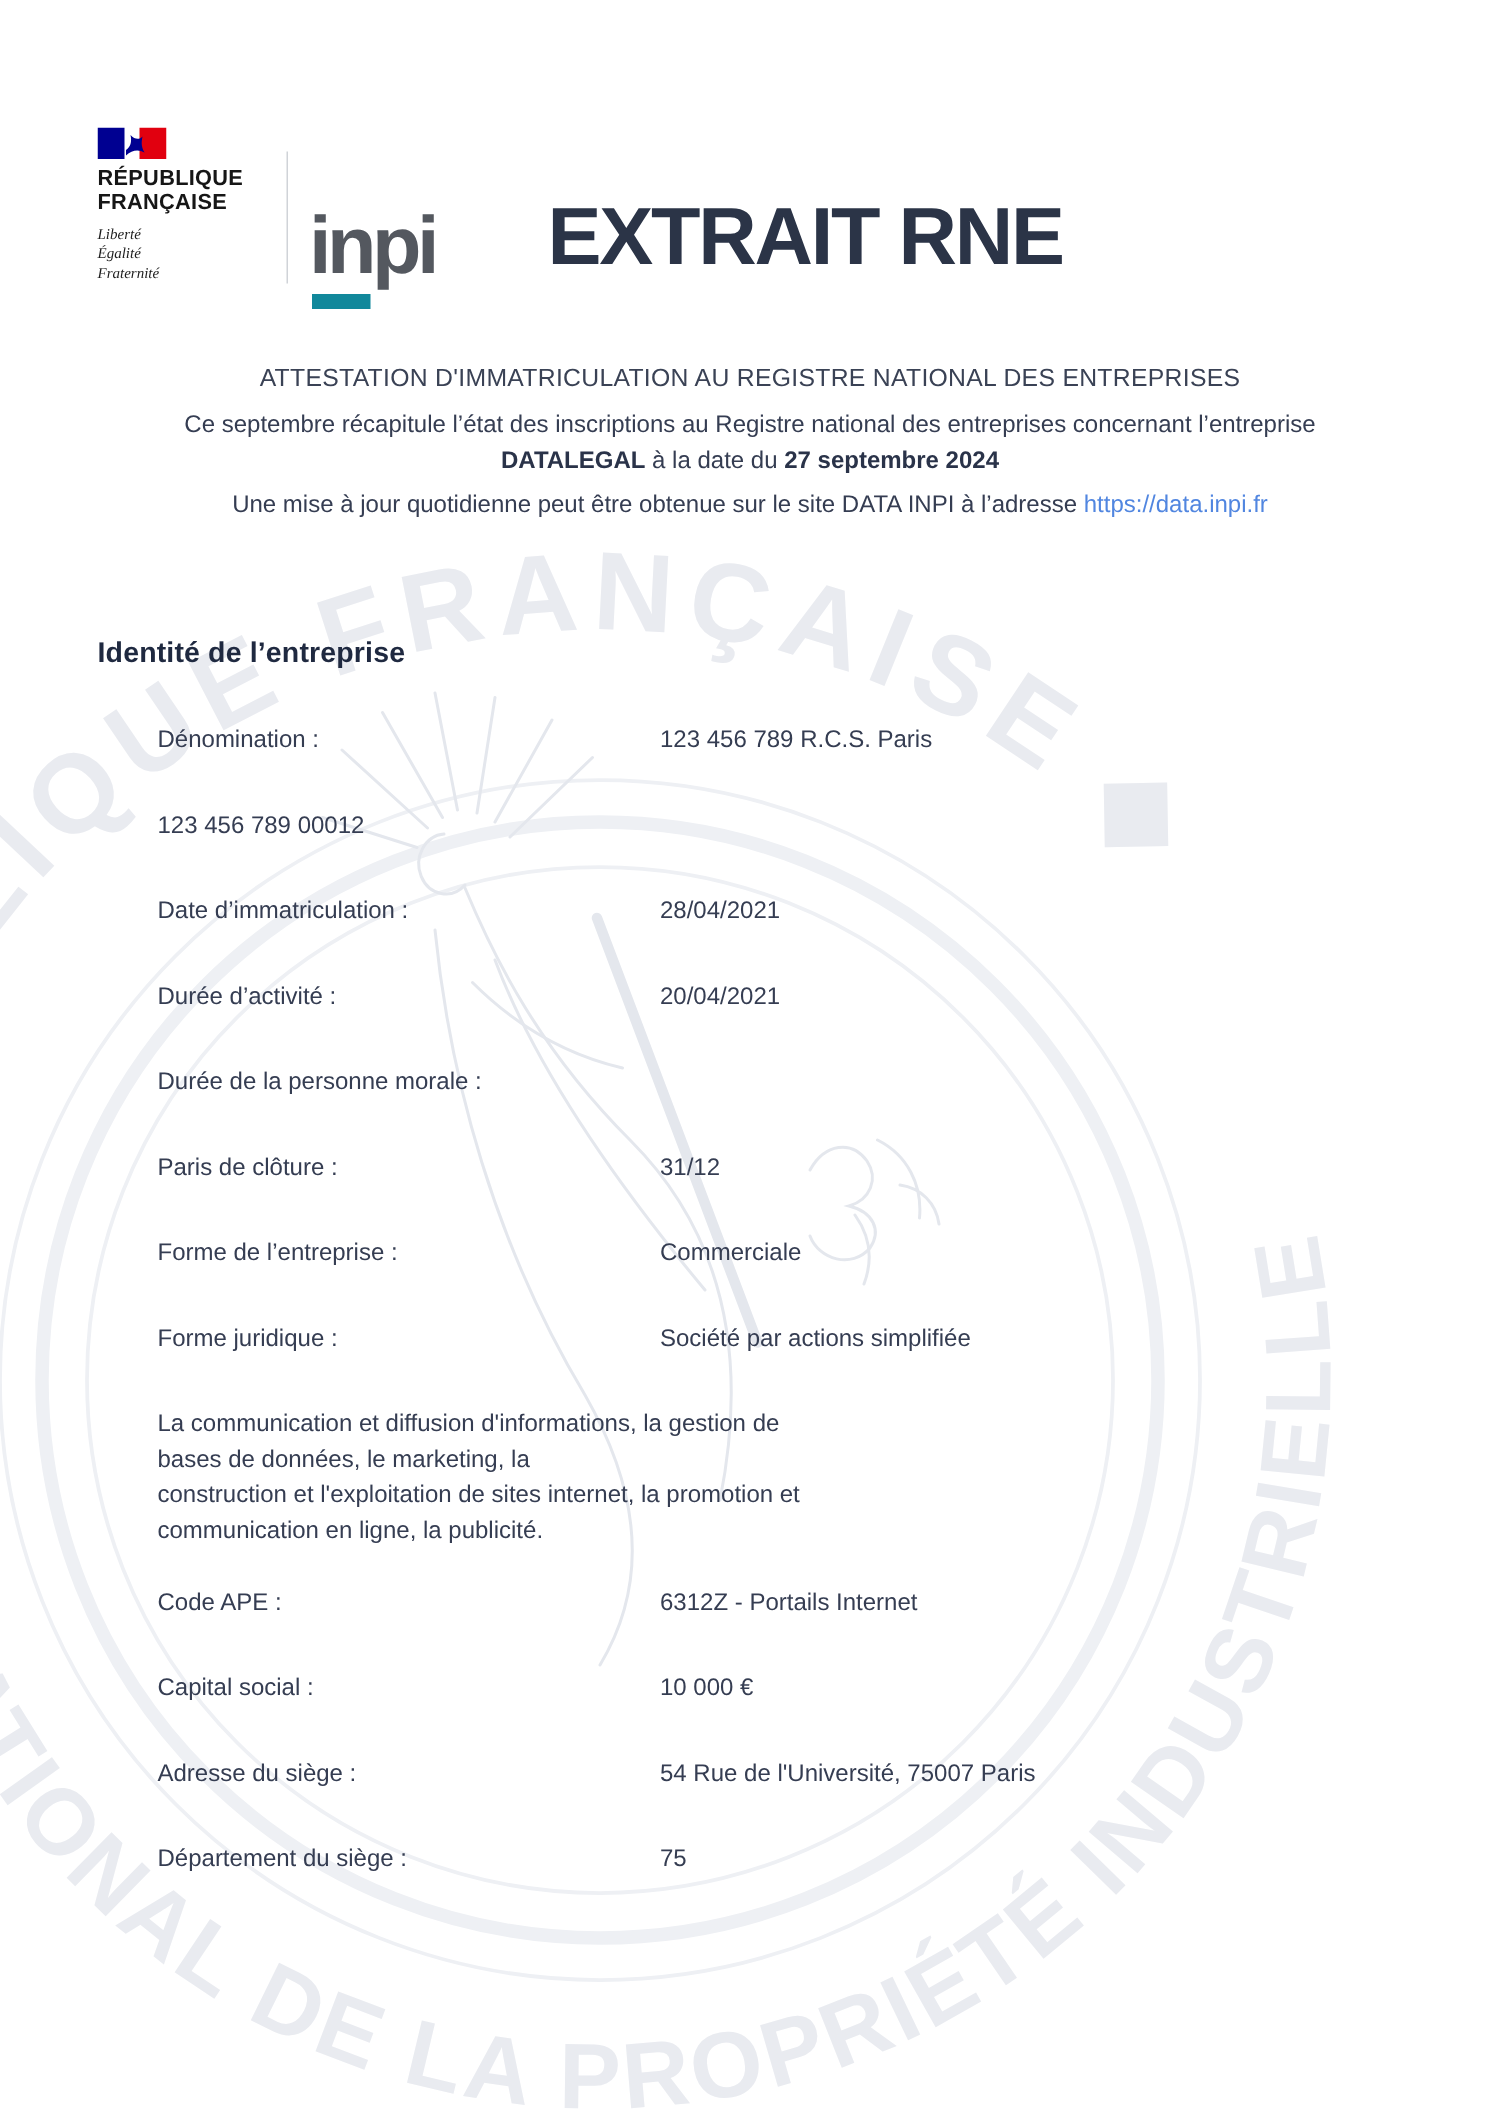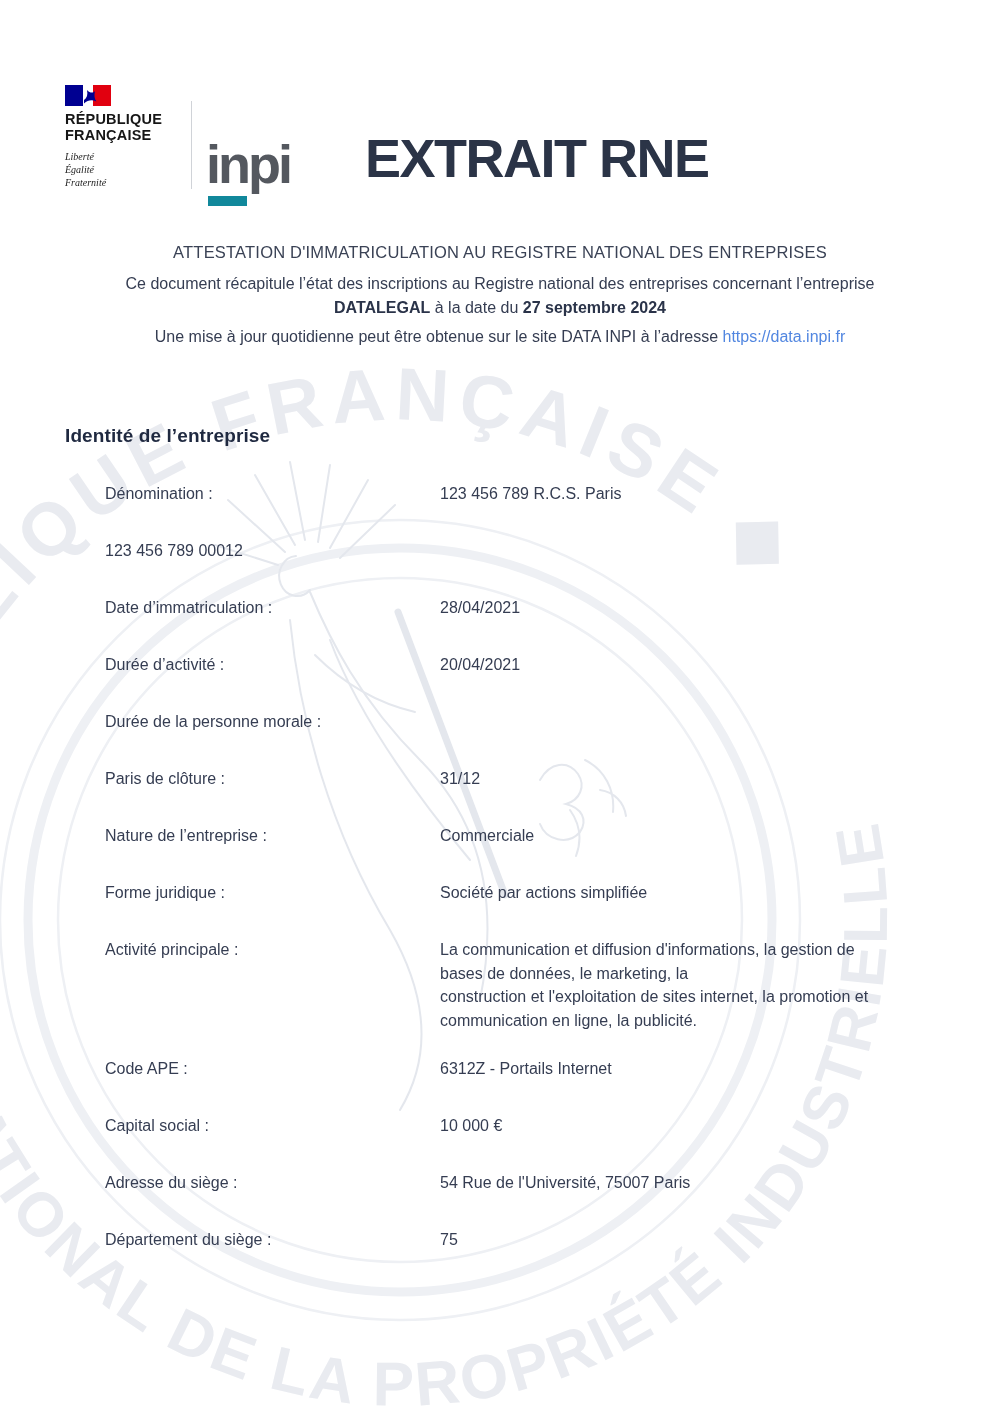--- a/index.html
+++ b/index.html
@@ -101,21 +101,21 @@
       <div class="header-divider"></div>
       <div class="inpi">
         <div class="inpi-text">inpi</div>
         <div class="inpi-bar"></div>
       </div>
       <div class="doc-title">EXTRAIT RNE</div>
     </div>
 
     <div class="intro">
       <div class="intro-title">ATTESTATION D'IMMATRICULATION AU REGISTRE NATIONAL DES ENTREPRISES</div>
-      <p class="intro-p"><span>Ce document récapitule l’état des inscriptions au Registre national des entreprises concernant l’entreprise</span><br>
+      <p class="intro-p"><span>Ce septembre récapitule l’état des inscriptions au Registre national des entreprises concernant l’entreprise</span><br>
         <strong>DATALEGAL</strong><span> à la date du </span><strong>27 septembre 2024</strong>
       </p>
       <div class="intro-update"><span>Une mise à jour quotidienne peut être obtenue sur le site DATA INPI à l’adresse </span><a class="link">https://data.inpi.fr</a></div>
     </div>
 
     <div class="main">
       <div class="section-title">Identité de l’entreprise</div>
 
       <div class="rows">
         <div class="row">
@@ -134,29 +134,28 @@
           <div class="row-value">20/04/2021</div>
         </div>
         <div class="row">
           <div class="row-label">Durée de la personne morale :</div>
         </div>
         <div class="row">
           <div class="row-label">Paris de clôture :</div>
           <div class="row-value">31/12</div>
         </div>
         <div class="row">
-          <div class="row-label">Nature de l’entreprise :</div>
+          <div class="row-label">Forme de l’entreprise :</div>
           <div class="row-value">Commerciale</div>
         </div>
         <div class="row">
           <div class="row-label">Forme juridique :</div>
           <div class="row-value">Société par actions simplifiée</div>
         </div>
         <div class="row row-tight">
-          <div class="row-label">Activité principale :</div>
           <div class="row-value">La communication et diffusion d'informations, la gestion de
 bases de données, le marketing, la
 construction et l'exploitation de sites internet, la promotion et
 communication en ligne, la publicité.</div>
         </div>
         <div class="row">
           <div class="row-label">Code APE :</div>
           <div class="row-value">6312Z - Portails Internet</div>
         </div>
         <div class="row">

